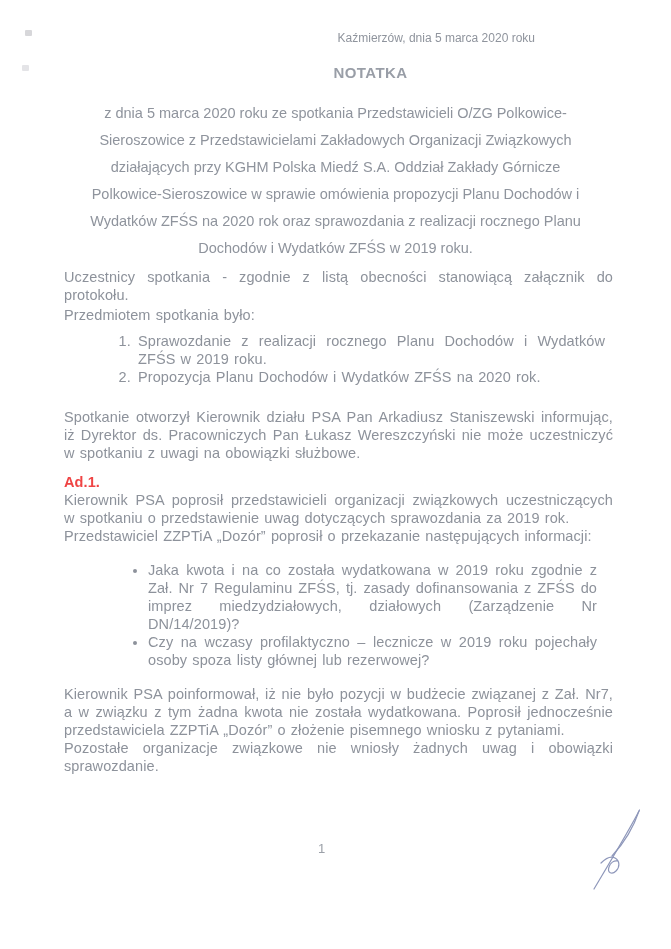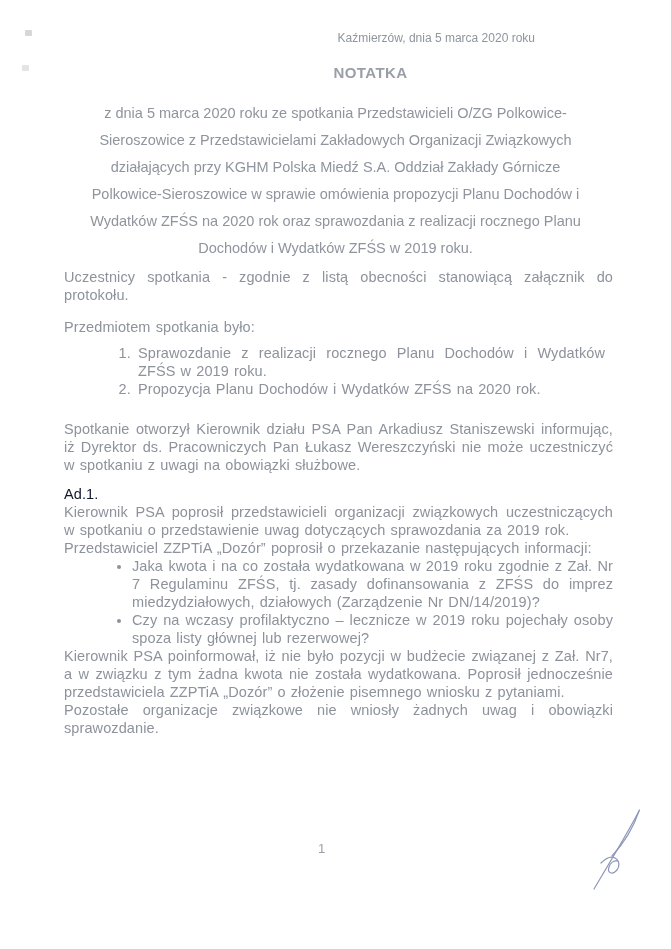--- a/index.html
+++ b/index.html
@@ -58,41 +58,41 @@
     left: 64px;
     width: 549px;
     line-height: 18px;
     word-spacing: 1px;
     letter-spacing: 0.1px;
   }
   .para-justify {
     text-align: justify;
   }
   .agenda-intro {
-    margin-top: 14px;
+    margin-top: 2px;
   }
   ol.agenda-list {
     margin: 8px;
     padding-left: 64px;
   }
   ol.agenda-list li {
     text-align: justify;
     padding-left: 2px;
   }
   .opening-para {
     margin-top: 22px;
     text-align: justify;
   }
   .ad1-heading {
     margin-top: 11px;
-    font-weight: 400;
-    color: #0f172a;
+    font-weight: 700;
+    color: #ef4444;
   }
   ul.question-list {
-    margin: 0;
+    margin: 16px;
     padding-left: 68px;
     list-style: disc;
   }
   ul.question-list li {
     text-align: justify;
     padding-left: 0;
   }
   .page-number {
     position: absolute;
     top: 841px;

